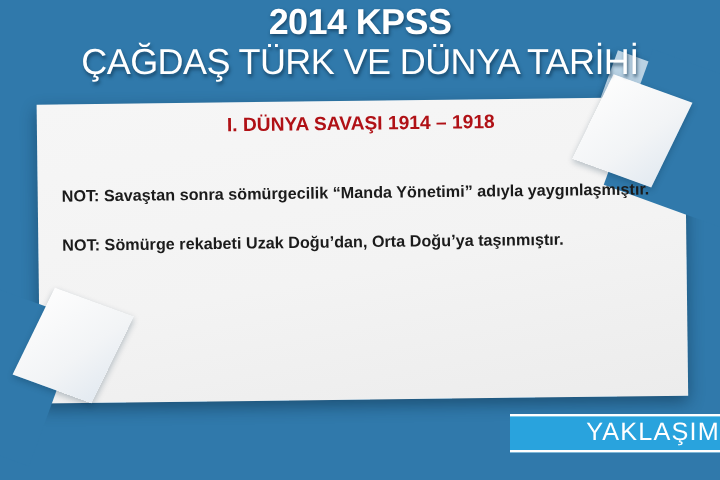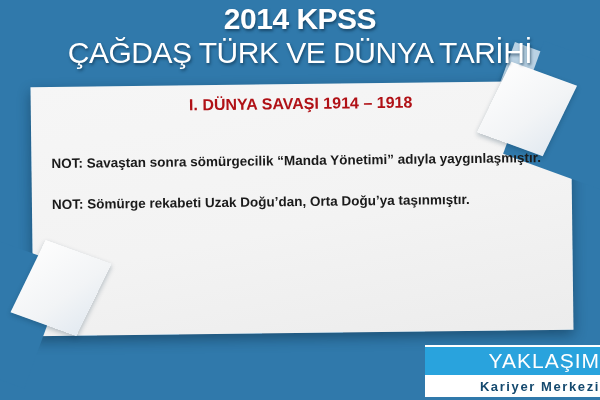--- a/index.html
+++ b/index.html
@@ -216,18 +216,15 @@
     <div class="notes">
       <div class="note">NOT: Savaştan sonra sömürgecilik “Manda Yönetimi” adıyla yaygınlaşmıştır.</div>
       <div class="note">NOT: Sömürge rekabeti Uzak Doğu’dan, Orta Doğu’ya taşınmıştır.</div>
     </div>
   </div>
 
   <div class="logo">
     <div class="logo-top">
       <div class="logo-name">YAKLAŞIM</div>
     </div>
-    <div class="logo-bottom">
-      <div class="logo-sub">Kariyer Merkezi</div>
-    </div>
   </div>
 
 </div>
 
 </body></html>

